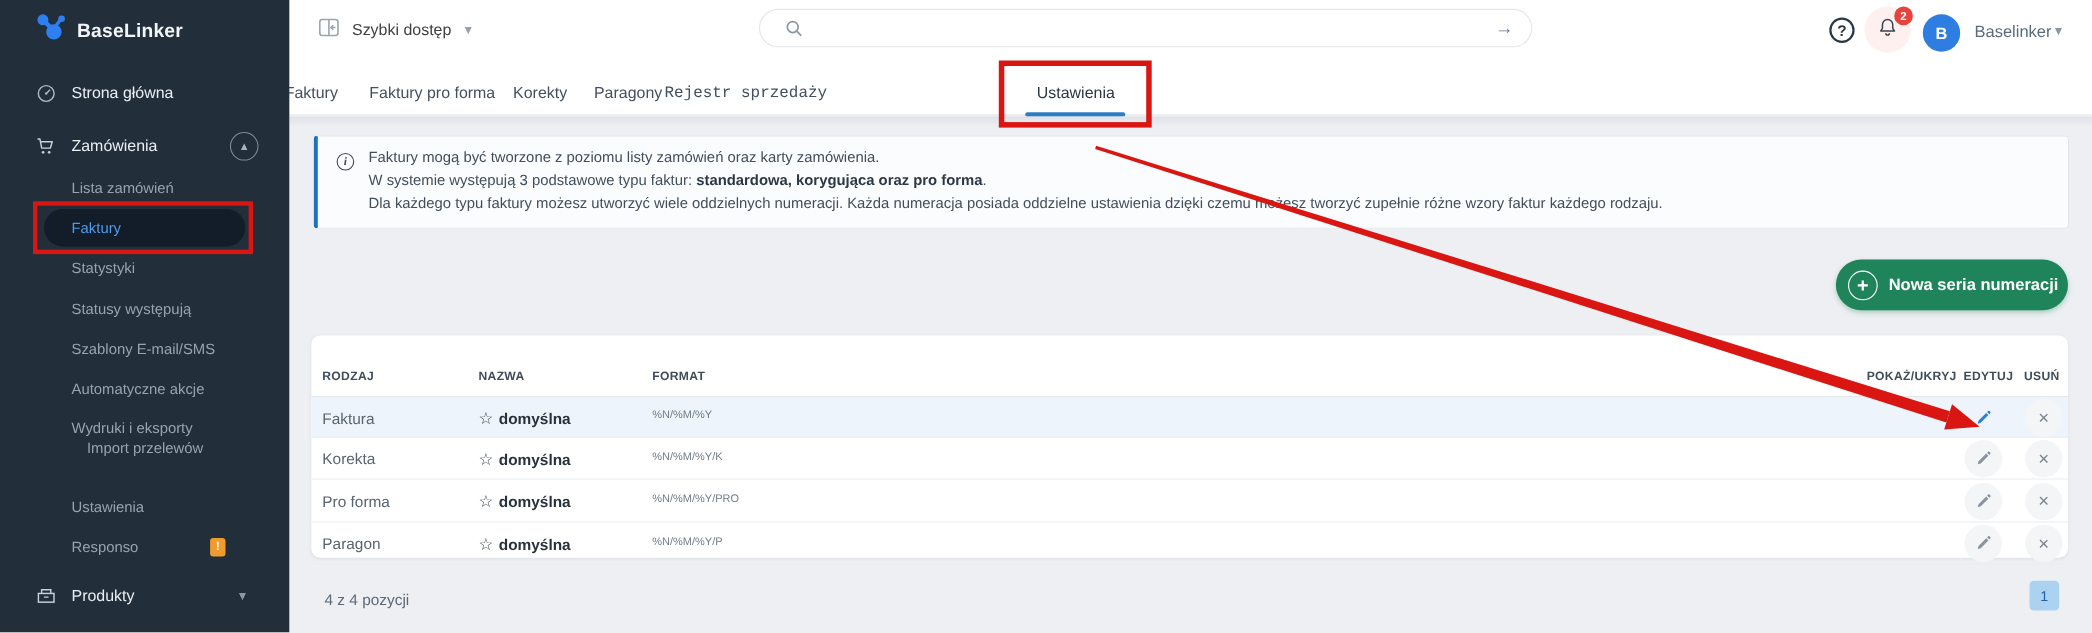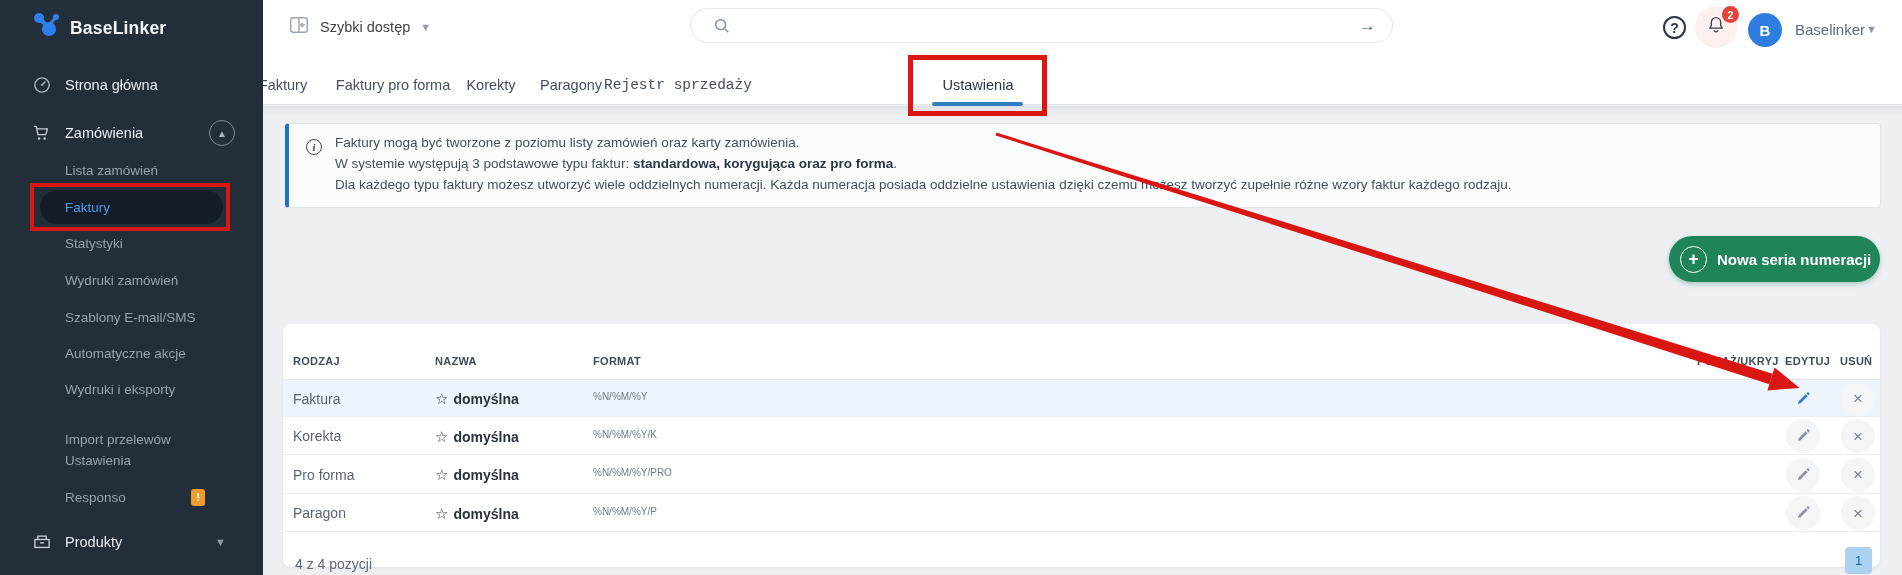--- a/index.html
+++ b/index.html
@@ -50,21 +50,21 @@
   .info-box { position:absolute; left:285px; top:123px; width:1596px; height:85px; background:#fbfcfd; border:1px solid #e1e5e9; border-left:4px solid #1d72bf; border-radius:4px; }
   .info-ic { position:absolute; left:17px; top:15px; width:16px; height:16px; border:1.4px solid #3d4852; border-radius:50%; color:#3d4852; font-size:10.5px; font-weight:bold; display:flex; align-items:center; justify-content:center; font-family:"Liberation Serif",serif; font-style:italic; }
   .info-lines { position:absolute; left:46px; top:8px; font-size:13.5px; color:#414e5c; line-height:21px; }
   .info-lines b { color:#2c3845;text-align:right; }
 
   .green-btn { position:absolute; left:1669px; top:236px; width:211px; height:46px; background:#20845a; border-radius:23px; display:flex; align-items:center; cursor:pointer; box-shadow:0 2px 5px rgba(32,132,90,.35); }
   .green-btn .plus { position:absolute; left:11px; width:27px; height:27px; border:1.8px solid #fff; border-radius:50%; color:#fff; font-size:18px; font-weight:bold; display:flex; align-items:center; justify-content:center; line-height:0; }
   .green-btn .gl { position:absolute; left:48px; color:#fff; font-size:15px; font-weight:bold; white-space:nowrap; }
 
   
-  .card { position:absolute; left:283px; top:324px; width:1597px; height:243px; background:#fff; border-radius:8px; box-shadow:0 1px 3px rgba(40,50,60,.08); }
+  .card { position:absolute; left:283px; top:305px; width:1597px; height:202px; background:#fff; border-radius:8px; box-shadow:0 1px 3px rgba(40,50,60,.08); }
   .thead { position:absolute; left:0; top:0; width:100%; height:56px; border-bottom:1px solid #e3e6ea; }
   .th { position:absolute; top:31px; font-size:11px; font-weight:bold; color:#414c59; letter-spacing:.3px; white-space:nowrap; }
   .trow { position:absolute; left:0; width:100%; border-bottom:1px solid #ebedf0; }
   .trow.hl { background:#eef4fb; }
   .td-rodzaj { position:absolute; left:10px; font-size:14px; color:#5a6470; }
   .td-nazwa { position:absolute; left:152px; font-size:14px; color:#29323c; font-weight:bold; }
   .td-nazwa .star { font-weight:normal; color:#3b454f; margin-right:5px; font-size:15px; }
   .td-format { position:absolute; left:310px; font-size:10px; color:#707c89; }
   .act-circle { position:absolute; width:34px; height:34px; border-radius:50%; background:#f4f5f7; display:flex; align-items:center; justify-content:center; cursor:pointer; }
   .act-circle.blue { background:transparent; }
@@ -115,32 +115,32 @@
       <div class="side-item sub" style="top: 153px;">
         <span class="lbl">Lista zamówień</span>
       </div>
       <div class="side-item sub active" style="top: 190px;">
         <span class="lbl">Faktury</span>
       </div>
       <div class="side-item sub" style="top: 226px;">
         <span class="lbl">Statystyki</span>
       </div>
       <div class="side-item sub" style="top: 263px;">
-        <span class="lbl">Wydruki zamówień</span>
+        <span class="lbl">Statusy występują</span>
       </div>
       <div class="side-item sub" style="top: 300px;">
         <span class="lbl">Szablony E-mail/SMS</span>
       </div>
       <div class="side-item sub" style="top: 336px;">
         <span class="lbl">Automatyczne akcje</span>
       </div>
       <div class="side-item sub" style="top: 372px;">
         <span class="lbl">Wydruki i eksporty</span>
       </div>
-      <div class="side-item sub" style="top: 422px;">
+      <div class="side-item sub" style="top: 390px; margin-left: 14px;">
         <span class="lbl">Import przelewów</span>
       </div>
       <div class="side-item sub" style="top: 443px;">
         <span class="lbl">Ustawienia</span>
       </div>
       <div class="side-item sub" style="top: 480px;">
         <span class="lbl">Responso</span>
         <span class="resp-badge">!</span>
       </div>
       <div class="side-item section" style="top: 525px;">

